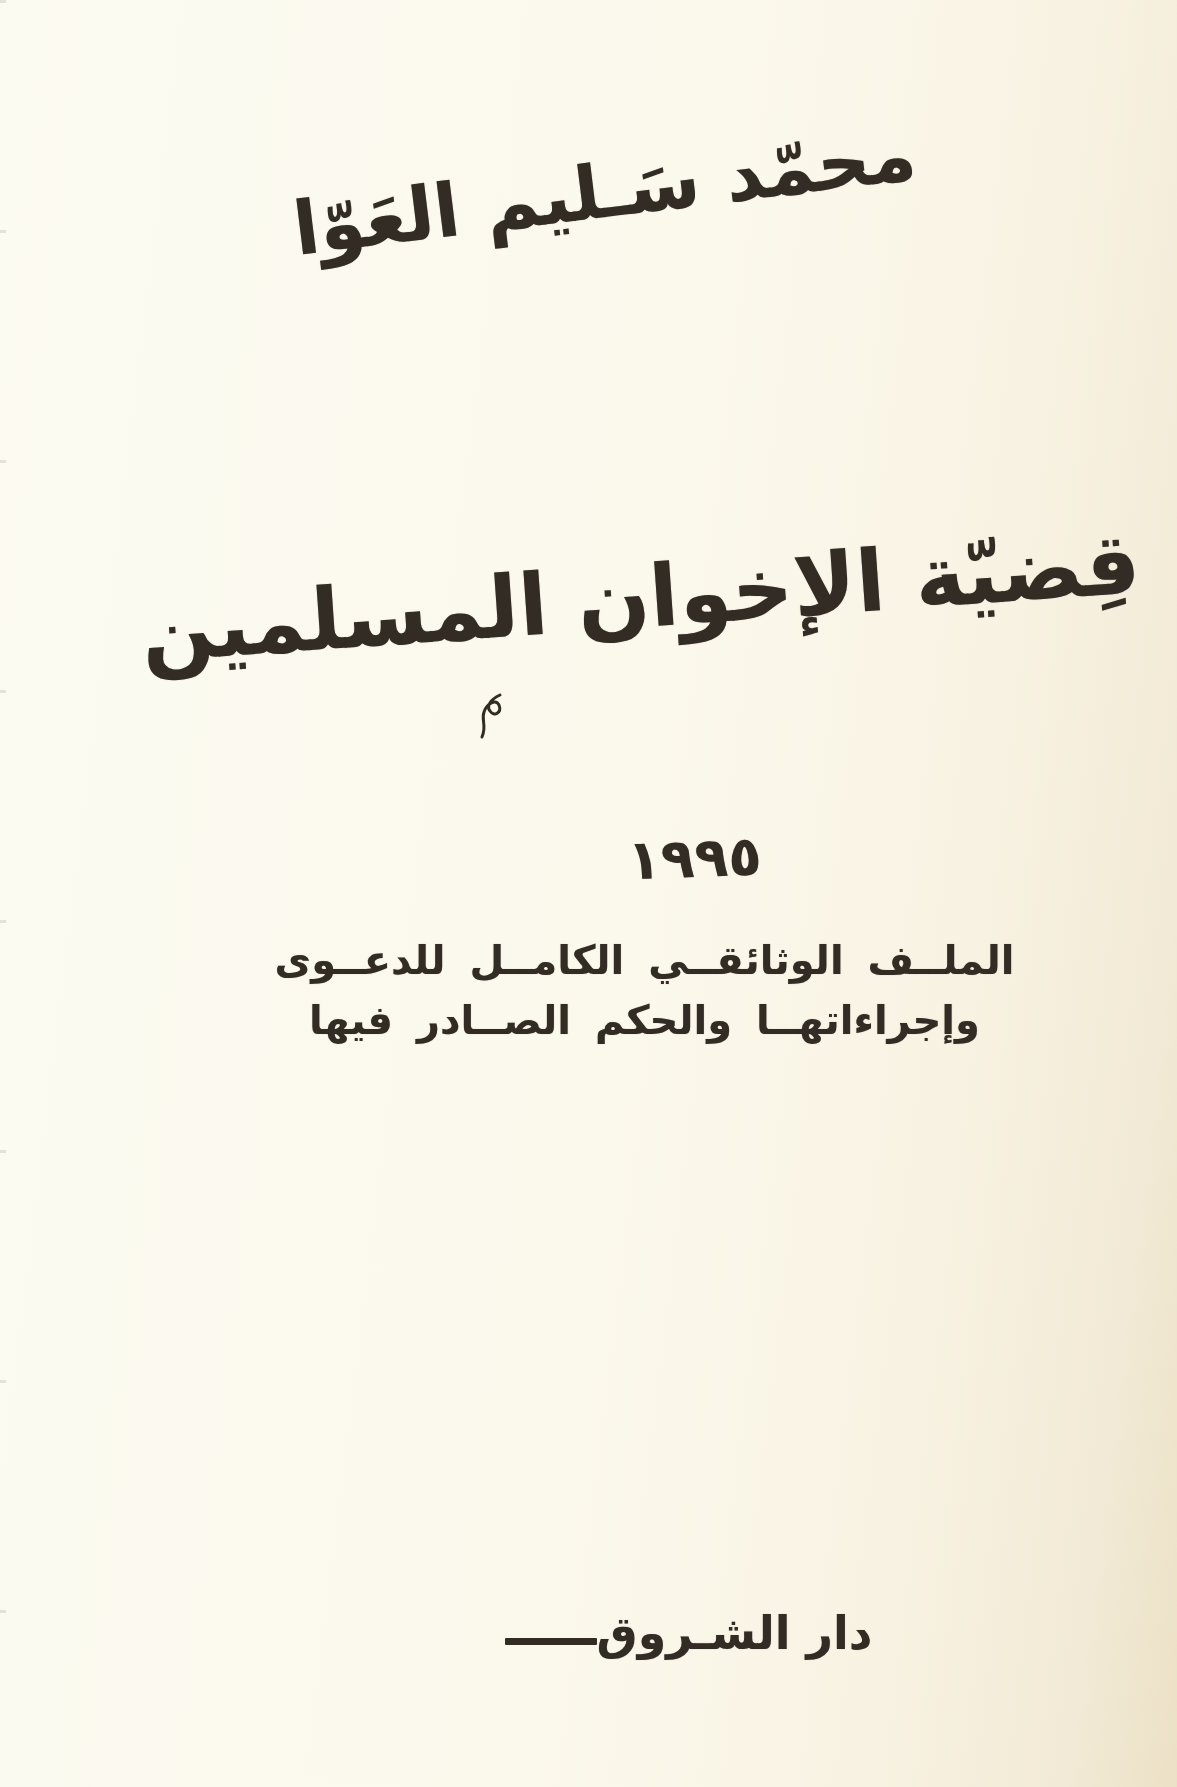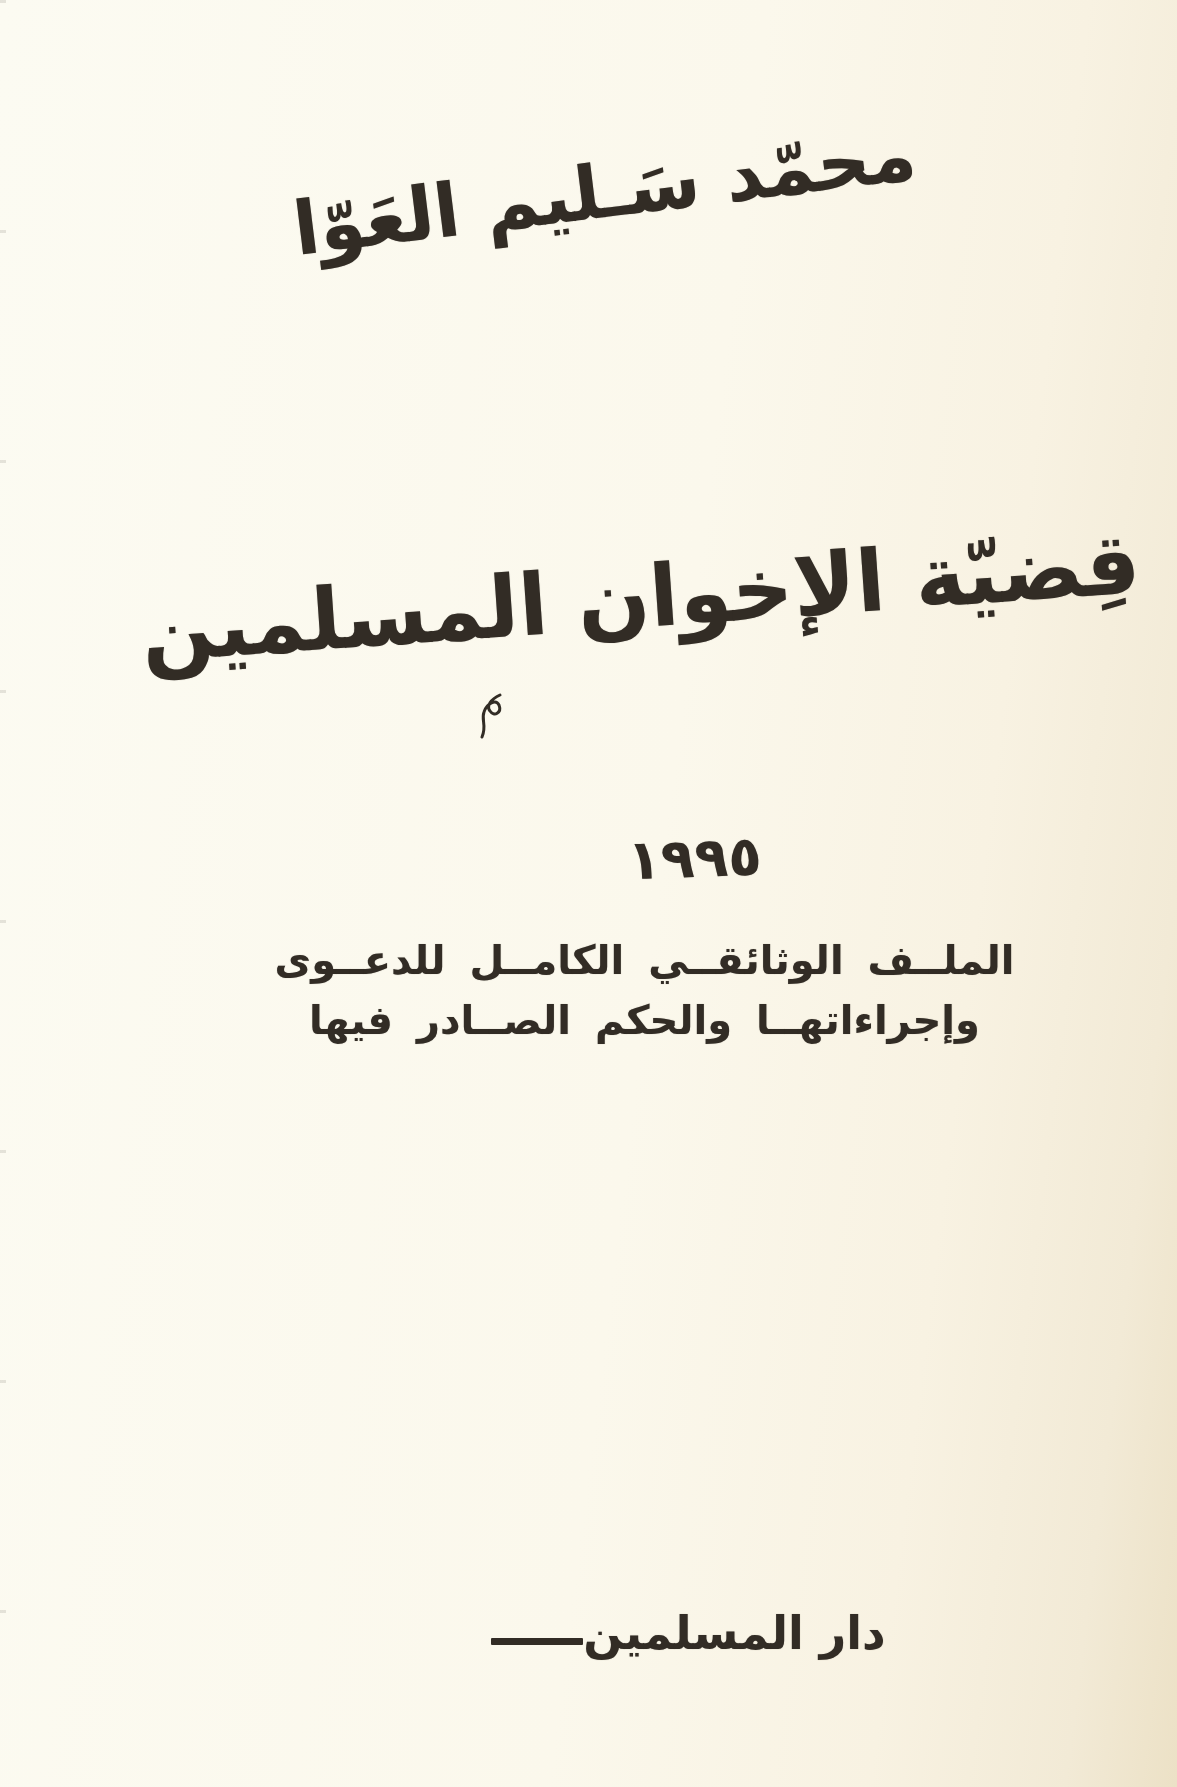--- a/index.html
+++ b/index.html
@@ -105,15 +105,15 @@
     </svg>
   </div>
 
   <div class="block year" dir="rtl">١٩٩٥</div>
 
   <div class="block subtitle" dir="rtl">
     <div>الملــف الوثائقــي الكامــل للدعــوى</div>
     <div>وإجراءاتهــا والحكم الصــادر فيها</div>
   </div>
 
-  <div class="block publisher" dir="rtl"><span class="pub-text">دار المسلمين</span><span class="pub-tail"></span></div>
+  <div class="block publisher" dir="rtl"><span class="pub-text">دار الشـروق</span><span class="pub-tail"></span></div>
 
 </div>
 
 </body></html>

